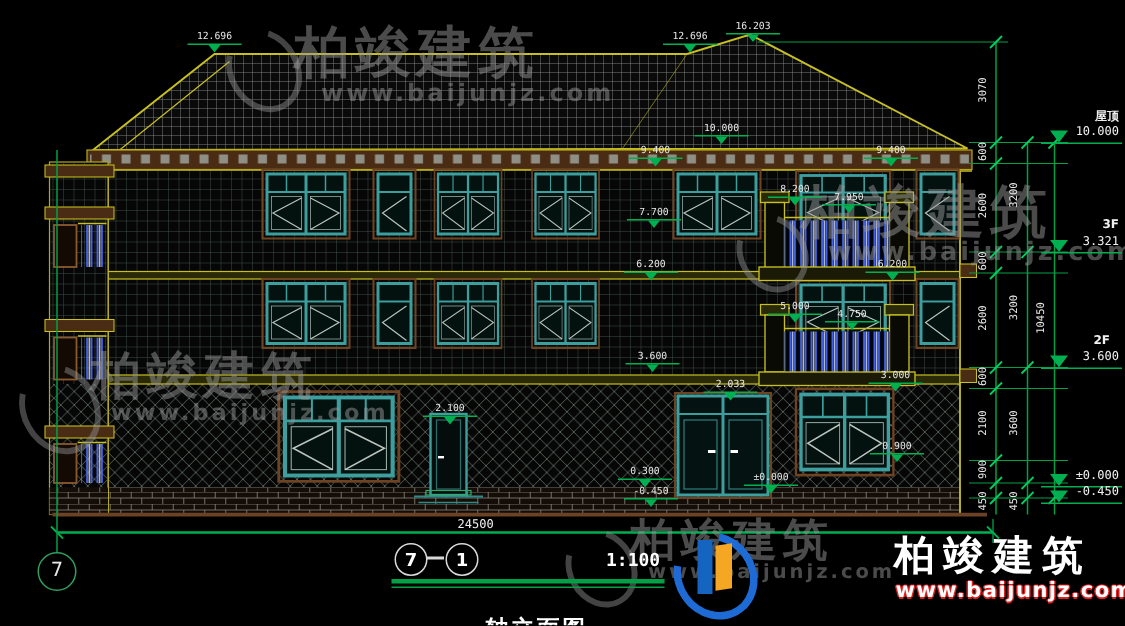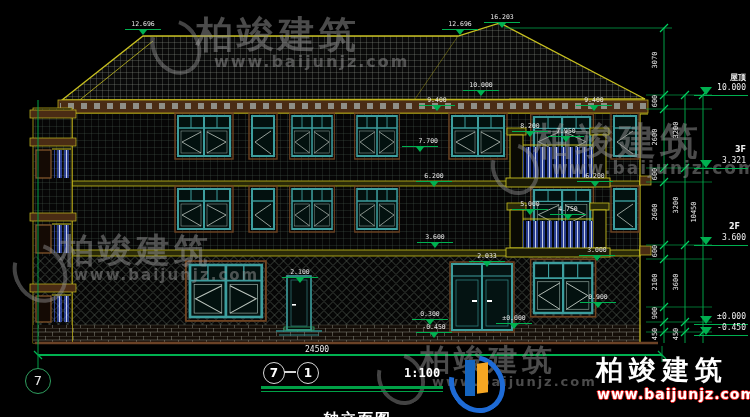--- a/index.html
+++ b/index.html
@@ -280,21 +280,21 @@
 
 <div class="lyr" id="marks">
       <div class="emark" style="left: 143px; top: 21px;"><span>12.696</span><div class="uline"></div><div class="tri"></div></div>
       <div class="emark" style="left: 502px; top: 14px;"><span>16.203</span><div class="uline"></div><div class="tri"></div></div>
       <div class="emark" style="left: 460px; top: 21px;"><span>12.696</span><div class="uline"></div><div class="tri"></div></div>
       <div class="emark" style="left: 481px; top: 82px;"><span>10.000</span><div class="uline"></div><div class="tri"></div></div>
       <div class="emark" style="left: 437px; top: 97px;"><span>9.400</span><div class="uline"></div><div class="tri"></div></div>
       <div class="emark" style="left: 594px; top: 97px;"><span>9.400</span><div class="uline"></div><div class="tri"></div></div>
       <div class="emark" style="left: 530px; top: 123px;"><span>8.200</span><div class="uline"></div><div class="tri"></div></div>
       <div class="emark" style="left: 566px; top: 128px;"><span>7.950</span><div class="uline"></div><div class="tri"></div></div>
-      <div class="emark" style="left: 420px; top: 138px; text-align: right;"><span>7.700</span><div class="uline"></div><div class="tri"></div></div>
+      <div class="emark" style="left: 436px; top: 138px;"><span>7.700</span><div class="uline"></div><div class="tri"></div></div>
       <div class="emark" style="left: 434px; top: 173px;"><span>6.200</span><div class="uline"></div><div class="tri"></div></div>
       <div class="emark" style="left: 595px; top: 173px;"><span>6.200</span><div class="uline"></div><div class="tri"></div></div>
       <div class="emark" style="left: 530px; top: 201px;"><span>5.000</span><div class="uline"></div><div class="tri"></div></div>
       <div class="emark" style="left: 568px; top: 206px;"><span>4.750</span><div class="uline"></div><div class="tri"></div></div>
       <div class="emark" style="left: 435px; top: 234px;"><span>3.600</span><div class="uline"></div><div class="tri"></div></div>
       <div class="emark" style="left: 597px; top: 247px;"><span>3.000</span><div class="uline"></div><div class="tri"></div></div>
       <div class="emark" style="left: 487px; top: 253px;"><span>2.033</span><div class="uline"></div><div class="tri"></div></div>
       <div class="emark" style="left: 300px; top: 269px;"><span>2.100</span><div class="uline"></div><div class="tri"></div></div>
       <div class="emark" style="left: 598px; top: 294px;"><span>0.900</span><div class="uline"></div><div class="tri"></div></div>
       <div class="emark" style="left: 430px; top: 311px;"><span>0.300</span><div class="uline"></div><div class="tri"></div></div>

